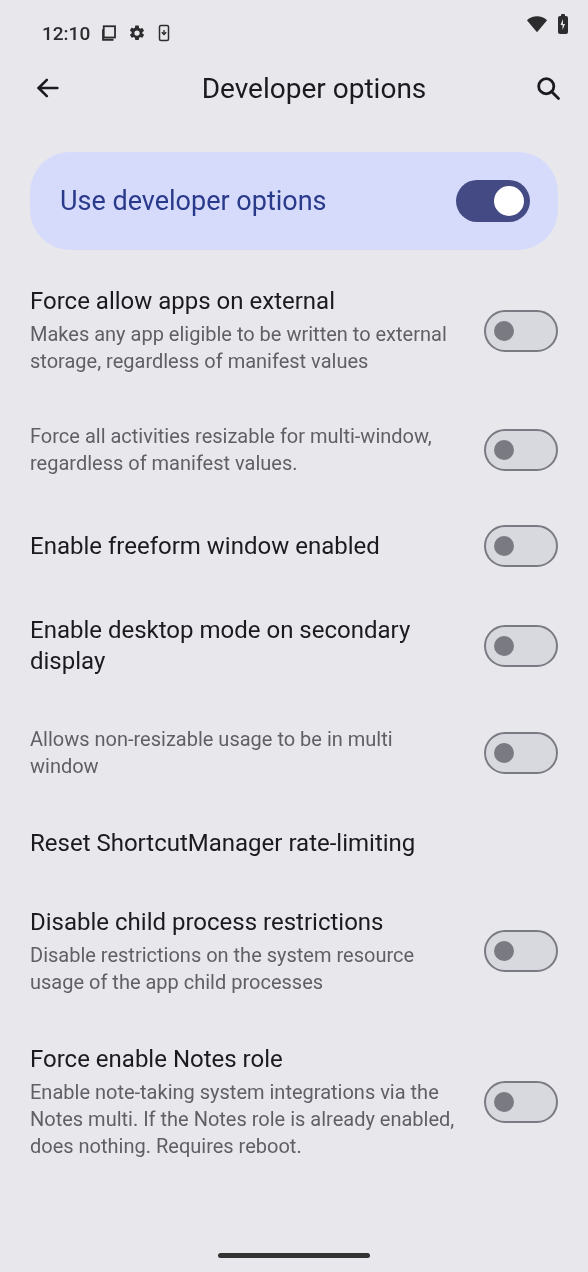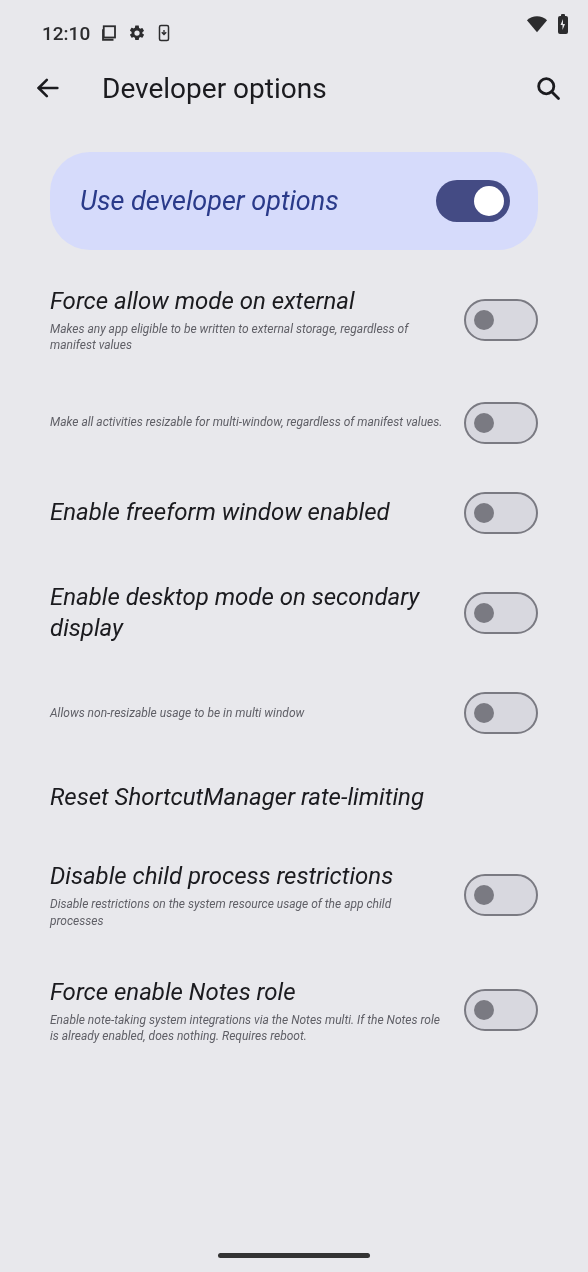--- a/index.html
+++ b/index.html
@@ -23,41 +23,41 @@
       color: #2c2c2e;
     }
     .status-left { display: flex; align-items: center; gap: 10px; margin-top: 18px; }
     .status-right { display: flex; align-items: center; gap: 8px; }
     .status-icon { display: inline-flex; }
     .app-bar {
       height: 80px;
       display: flex;
       align-items: center;
       padding: 0 18px 0 26px;
+      text-align: center;
     }
     .back-btn {
       width: 44px; height: 44px;
       display: flex; align-items: center; justify-content: center;
       margin-right: 32px;
       cursor: pointer;
     }
     .app-title {
       font-size: 28px;
       font-weight: 400;
       flex: 1;
       color: #1b1b1f;
     }
     .search-btn {
       width: 44px; height: 44px;
       display: flex; align-items: center; justify-content: center;
       cursor: pointer;
     }
     .content {
-      padding: 0 28px;
-      font-style: italic;
+      padding: 0 8px;
     }
     .master-card {
       background: #d6dbfb;
       border-radius: 40px;
       margin: 24px 22px 12px 22px;
       padding: 28px 28px 28px 30px;
       display: flex;
       align-items: center;
       justify-content: space-between;
     }
@@ -103,21 +103,21 @@
       cursor: pointer;
     }
     .setting-text { flex: 1; min-width: 0; }
     .setting-title {
       font-size: 24px;
       color: #1b1b1f;
       line-height: 1.3;
       margin-bottom: 4px;
     }
     .setting-sub {
-      font-size: 12px;
+      font-size: 20px;
       color: #5f5f66;
       line-height: 1.35;
     }
     .home-indicator {
       position: absolute;
       bottom: 14px;
       left: 50%;
       transform: translateX(-50%);
       width: 152px;
       height: 5px;
@@ -185,30 +185,30 @@
   <div class="master-card">
     <div class="master-label">Use developer options</div>
     <div class="toggle toggle-on">
       <div class="toggle-knob"></div>
     </div>
   </div>
 
   <div id="settings-list">
       <div class="setting-row">
         <div class="setting-text">
-          <div class="setting-title">Force allow mode on external</div>
+          <div class="setting-title">Force allow apps on external</div>
           <div class="setting-sub">Makes any app eligible to be written to external storage, regardless of manifest values</div>
         </div>
         <div class="toggle toggle-off">
           <div class="toggle-knob"></div>
         </div>
       </div>
       <div class="setting-row">
         <div class="setting-text">
-          <div class="setting-sub">Make all activities resizable for multi-window, regardless of manifest values.</div>
+          <div class="setting-sub">Force all activities resizable for multi-window, regardless of manifest values.</div>
         </div>
         <div class="toggle toggle-off">
           <div class="toggle-knob"></div>
         </div>
       </div>
       <div class="setting-row">
         <div class="setting-text">
           <div class="setting-title" style="margin-bottom: 0px;">Enable freeform window enabled</div>
         </div>
         <div class="toggle toggle-off">

